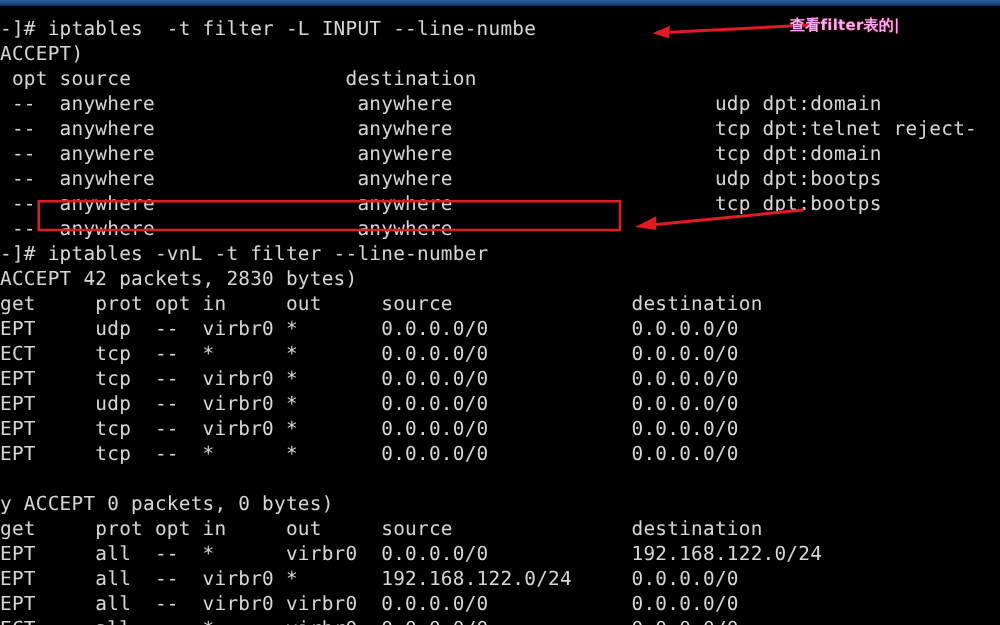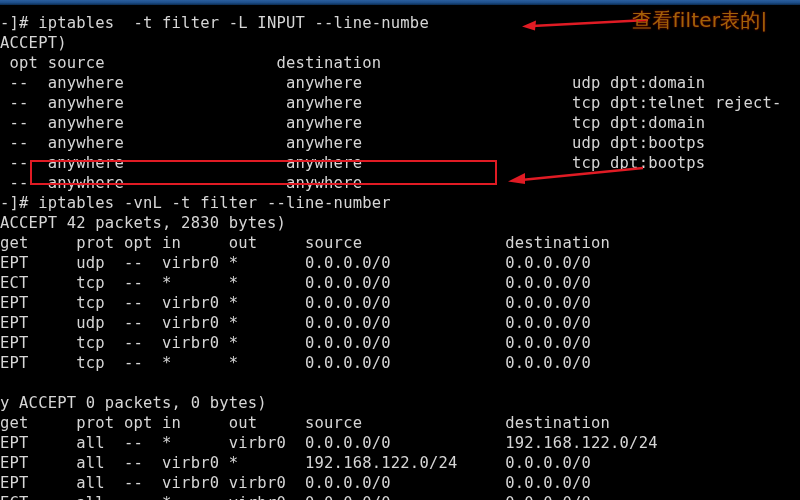--- a/index.html
+++ b/index.html
@@ -47,24 +47,24 @@
 
   
   .anno-box {
     position: absolute;
     border: 2px solid #e01b24;
     box-sizing: border-box;
     pointer-events: none;
   }
   .anno-text {
     position: absolute;
-    color: #a16207;
+    color: #f0abfc;
     font-family: "DejaVu Sans", "Liberation Sans", sans-serif;
-    font-size: 20px;
-    font-weight: normal;
+    font-size: 12px;
+    font-weight: bold;
     white-space: pre;
     text-shadow: 0 0 2px rgba(255,0,0,0.55);
   }
   .anno-arrow { position: absolute; pointer-events: none; }
 </style>
 </head>
 <body>
 
 <div id="screen">
 

